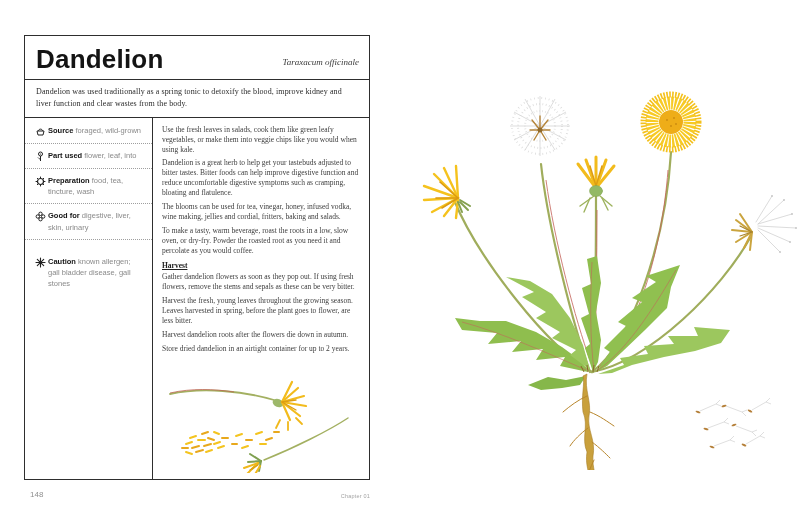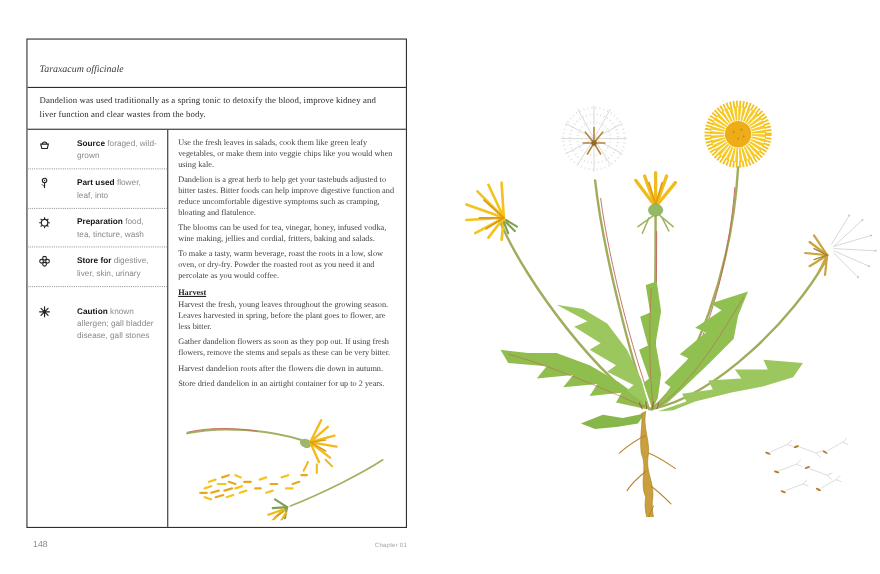--- a/index.html
+++ b/index.html
@@ -19,21 +19,21 @@
   }
   .title{font-size:26px;font-weight:bold;color:#141414;letter-spacing:.2px;line-height:1;}
   .latin{font-family:"Liberation Serif",serif;font-style:italic;font-size:9px;color:#3a3a3a;padding-top:6px;text-align:right;}
   .intro-row{
     border-bottom:1px solid #2e2e2e;padding:6px 10px 6px 11px;flex:none;
     font-size:8px;line-height:1.55;color:#2b2b2b;letter-spacing:.1px;font-family:Liberation Serif, serif;
   }
   .columns{flex:1;display:flex;min-height:0;}
   .sidebar{width:128px;flex:none;border-right:1px solid #2e2e2e;box-sizing:border-box;padding-top:1px;}
   .sb-item{
-    display:flex;gap:24px;padding:6px 8px 6px 10px;
+    display:flex;gap:2px;padding:6px 8px 6px 10px;
     border-bottom:1px dotted #9f9f9f;font-size:7.5px;line-height:1.5;
   }
   .sb-item:last-child{border-bottom:none;margin-top:10px;}
   .sb-icon{width:11px;flex:none;padding-top:1px;}
   .sb-icon svg{display:block;}
   .sb-text b{color:#141414;}
   .sb-val{color:#8a8a8a;}
   .main{
     flex:1;padding:7px 9px 6px 9px;display:flex;flex-direction:column;min-height:0;
     font-family:"Liberation Serif",serif;font-size:7.5px;line-height:1.32;color:#3d3d3d;
@@ -44,20 +44,21 @@
   .illustration{position:absolute;left:400px;top:60px;width:400px;height:410px;}
   .page-number{position:absolute;left:30px;top:490px;font-size:8px;color:#909090;}
   .chapter{position:absolute;left:280px;top:493px;width:90px;text-align:right;font-size:5.5px;color:#a3a3a3;letter-spacing:.2px;}
 </style>
 </head>
 <body>
 
 <div class="left-page">
 
   <div class="title-row">
+    <span class="title">Dandelion</span>
     <span class="latin">Taraxacum officinale</span>
   </div>
 
   <div class="intro-row">
     <span>Dandelion was used traditionally as a spring tonic to detoxify the blood, improve kidney and liver function and clear wastes from the body.</span>
   </div>
 
   <div class="columns">
 
     <div class="sidebar">
@@ -105,21 +106,21 @@
 
       <div class="sb-item">
         <span class="sb-icon">
           <svg width="11" height="11" viewBox="0 0 11 11">
               <circle cx="5.5" cy="2.8" r="1.7" fill="none" stroke="#222" stroke-width="1"></circle>
               <circle cx="5.5" cy="8.2" r="1.7" fill="none" stroke="#222" stroke-width="1"></circle>
               <circle cx="2.8" cy="5.5" r="1.7" fill="none" stroke="#222" stroke-width="1"></circle>
               <circle cx="8.2" cy="5.5" r="1.7" fill="none" stroke="#222" stroke-width="1"></circle>
             </svg>
         </span>
-        <span class="sb-text"><b>Store for</b> <span class="sb-val">digestive, liver, skin, urinary</span></span>
+        <span class="sb-text"><b>Good for</b> <span class="sb-val">digestive, liver, skin, urinary</span></span>
       </div>
 
       <div class="sb-item">
         <span class="sb-icon">
           <svg width="11" height="11" viewBox="0 0 11 11">
               <g stroke="#222" stroke-width="1.1" stroke-linecap="round">
                 <line x1="5.5" y1="1" x2="5.5" y2="10"></line>
                 <line x1="1" y1="5.5" x2="10" y2="5.5"></line>
                 <line x1="2.3" y1="2.3" x2="8.7" y2="8.7"></line>
                 <line x1="8.7" y1="2.3" x2="2.3" y2="8.7"></line>
@@ -131,22 +132,22 @@
       </div>
 
     </div>
 
     <div class="main">
       <p>Use the fresh leaves in salads, cook them like green leafy vegetables, or make them into veggie chips like you would when using kale.</p>
       <p>Dandelion is a great herb to help get your tastebuds adjusted to bitter tastes. Bitter foods can help improve digestive function and reduce uncomfortable digestive symptoms such as cramping, bloating and flatulence.</p>
       <p>The blooms can be used for tea, vinegar, honey, infused vodka, wine making, jellies and cordial, fritters, baking and salads.</p>
       <p>To make a tasty, warm beverage, roast the roots in a low, slow oven, or dry-fry. Powder the roasted root as you need it and percolate as you would coffee.</p>
       <p class="hv-head">Harvest</p>
+      <p>Gather dandelion flowers as soon as they pop out. If using fresh flowers, remove the stems and sepals as these can be very bitter.</p>
       <p>Harvest the fresh, young leaves throughout the growing season. Leaves harvested in spring, before the plant goes to flower, are less bitter.</p>
-      <p>Gather dandelion flowers as soon as they pop out. If using fresh flowers, remove the stems and sepals as these can be very bitter.</p>
       <p>Harvest dandelion roots after the flowers die down in autumn.</p>
       <p>Store dried dandelion in an airtight container for up to 2 years.</p>
 
       <svg class="sketch" width="200" height="103" viewBox="0 0 200 103">
         <path d="M8,24 C40,17 82,21 112,30" fill="none" stroke="#a3b061" stroke-width="1.8" stroke-linecap="round"></path>
         <path d="M8,23 C30,18 52,19 72,22" fill="none" stroke="#c06255" stroke-width="0.9" opacity="0.85"></path>
         <ellipse cx="116" cy="33" rx="4" ry="5.5" fill="#9db86a" transform="rotate(-70 116 33)"></ellipse>
         <g stroke="#f2bb1c" stroke-width="2.2" stroke-linecap="round">
           <line x1="120" y1="32" x2="136" y2="18"></line>
             <line x1="120" y1="32" x2="142" y2="26"></line>

